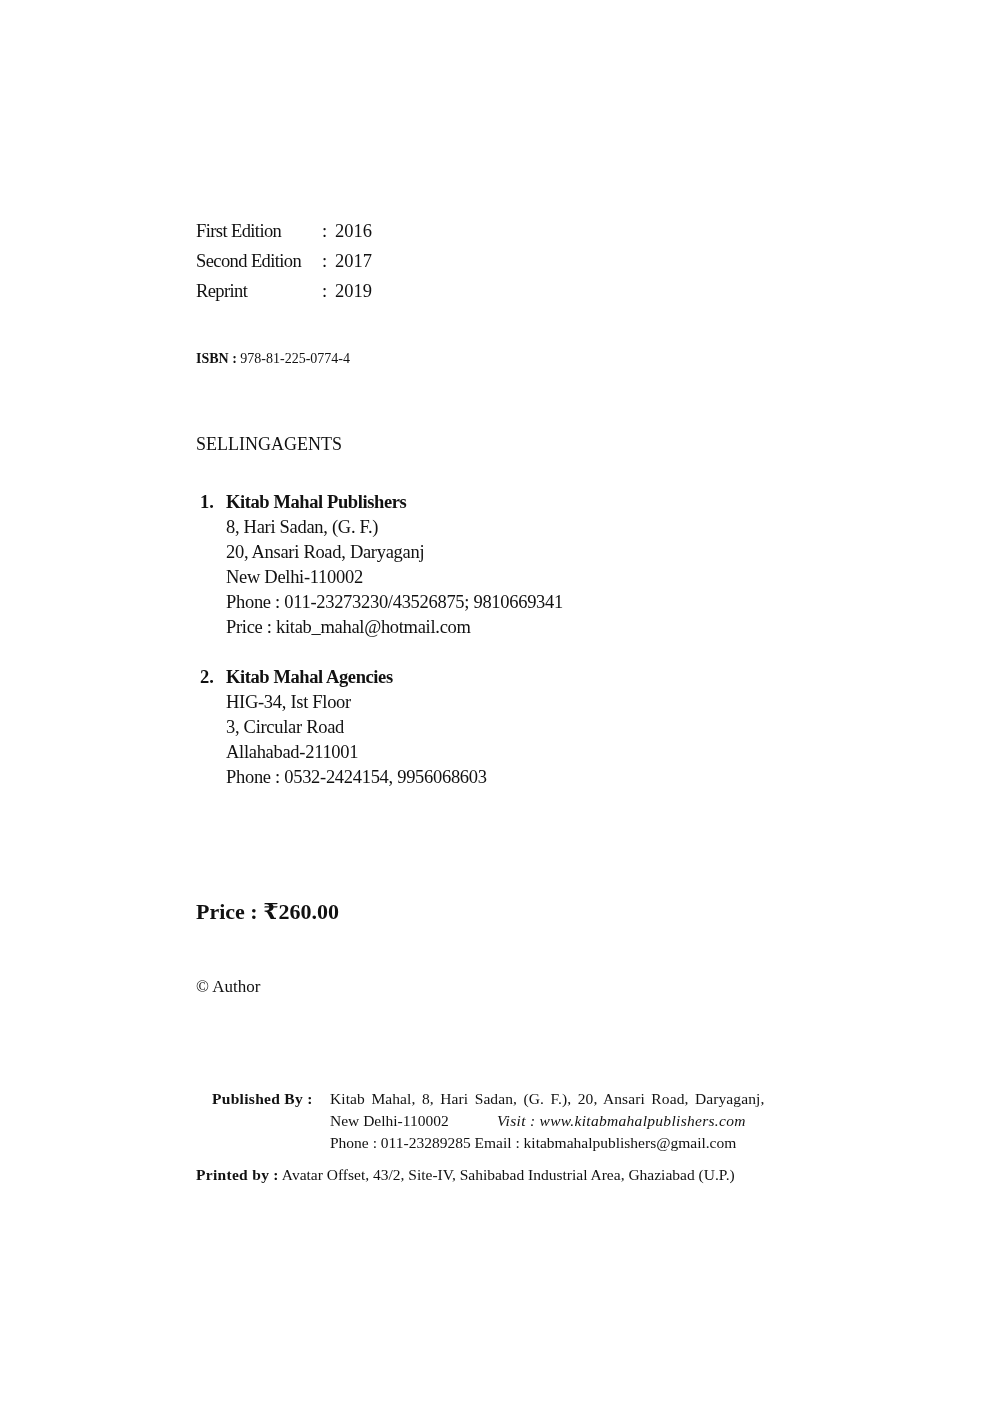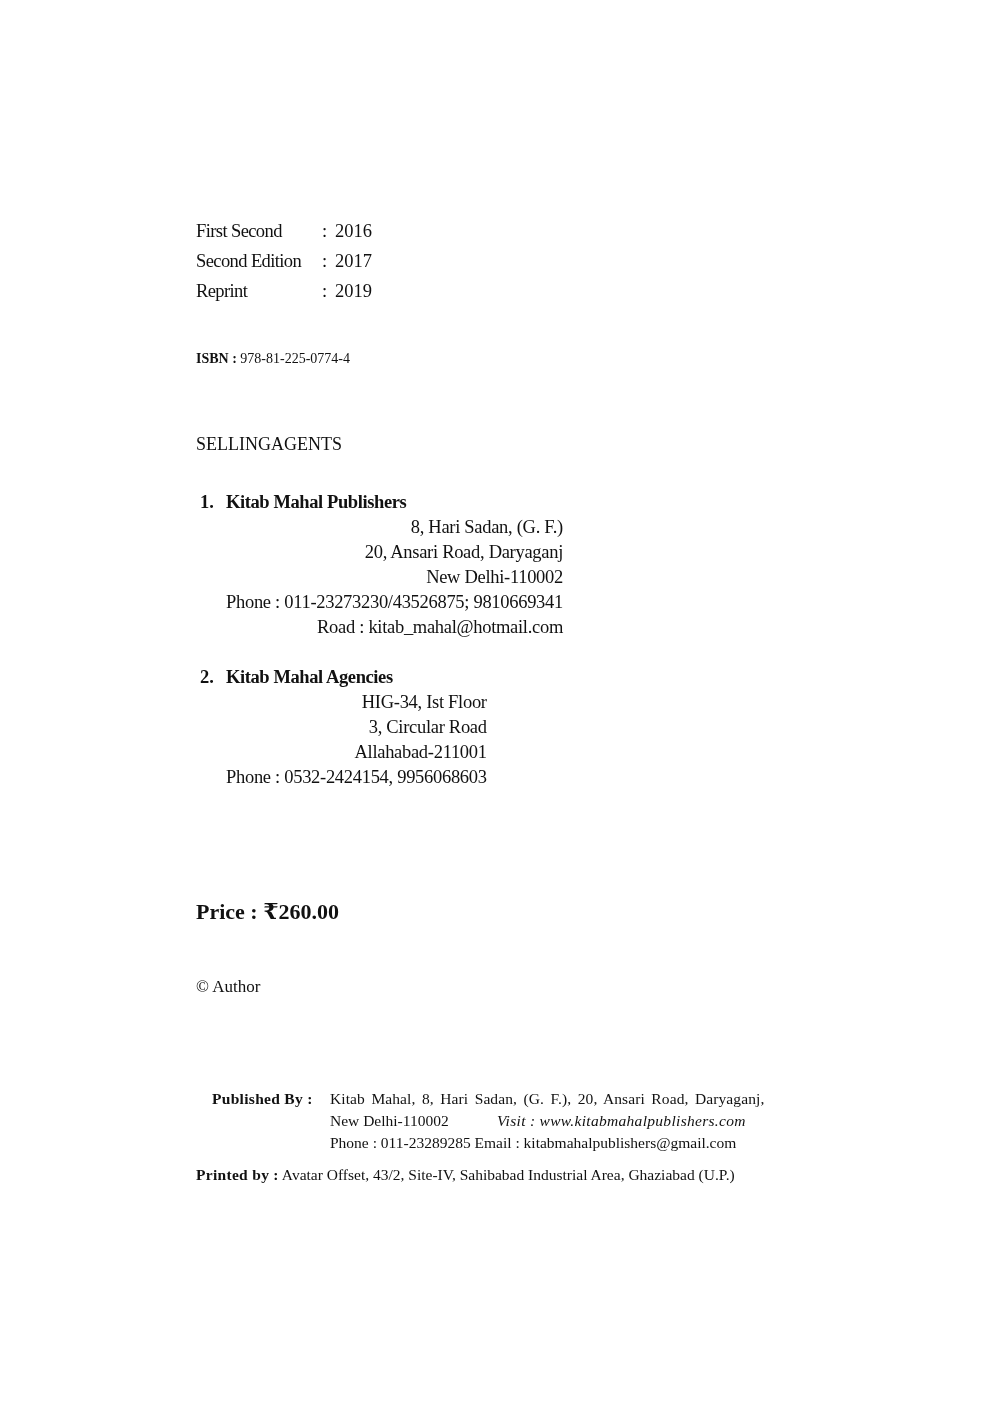--- a/index.html
+++ b/index.html
@@ -30,37 +30,37 @@
 
     .isbn { font-size: 14px; line-height: 22px; }
     .isbn .isbn-label { font-weight: bold; }
 
     .selling-heading { font-size: 18px; font-weight: normal; line-height: 22px; }
 
     .agent { font-size: 18.5px; line-height: 25px; }
     .agent .agent-num { position: absolute; left: 0; top: 0; font-weight: bold; }
     .agent .agent-body { position: absolute; left: 30px; top: 0; }
     .agent .agent-name { font-weight: bold; letter-spacing: -0.4px; }
-    .agent .agent-line { letter-spacing: -0.3px; text-align: right; }
+    .agent .agent-line { letter-spacing: -0.3px; }
 
     .price { font-size: 22px; font-weight: bold; line-height: 22px; }
     .copyright { font-size: 17px; line-height: 22px; }
 
     .imprint { font-size: 15.5px; line-height: 22px; }
     .imprint .label { font-weight: bold; letter-spacing: 0.3px; }
     .imprint .visit { font-style: italic; letter-spacing: 0.3px; }
     .pub-line1 { word-spacing: 2.5px; letter-spacing: 0.1px; }
   </style>
 </head>
 <body>
 
 <div class="page">
 
   <div class="abs edition-row" style="left:196px; top:220px; width:300px; height:22px;">
-    <span class="edition-label">First Second</span>
+    <span class="edition-label">First Edition</span>
     <span class="edition-colon">:</span>
     <span class="edition-value">2016</span>
   </div>
   <div class="abs edition-row" style="left:196px; top:250px; width:300px; height:22px;">
     <span class="edition-label">Second Edition</span>
     <span class="edition-colon">:</span>
     <span class="edition-value">2017</span>
   </div>
   <div class="abs edition-row" style="left:196px; top:280px; width:300px; height:22px;">
     <span class="edition-label">Reprint</span>
@@ -76,21 +76,21 @@
   <div class="abs selling-heading" style="left:196px; top:433px;">SELLINGAGENTS</div>
 
   <div class="abs agent" style="left:196px; top:490px; width:500px; height:160px;">
     <span class="agent-num" style="left:4px;">1.</span>
     <div class="agent-body">
       <div class="agent-name">Kitab Mahal Publishers</div>
       <div class="agent-line">8, Hari Sadan, (G. F.)</div>
       <div class="agent-line">20, Ansari Road, Daryaganj</div>
       <div class="agent-line">New Delhi-110002</div>
       <div class="agent-line">Phone : 011-23273230/43526875; 9810669341</div>
-      <div class="agent-line">Road : kitab_mahal@hotmail.com</div>
+      <div class="agent-line">Price : kitab_mahal@hotmail.com</div>
     </div>
   </div>
 
   <div class="abs agent" style="left:196px; top:665px; width:500px; height:130px;">
     <span class="agent-num" style="left:4px;">2.</span>
     <div class="agent-body">
       <div class="agent-name">Kitab Mahal Agencies</div>
       <div class="agent-line">HIG-34, Ist Floor</div>
       <div class="agent-line">3, Circular Road</div>
       <div class="agent-line">Allahabad-211001</div>

